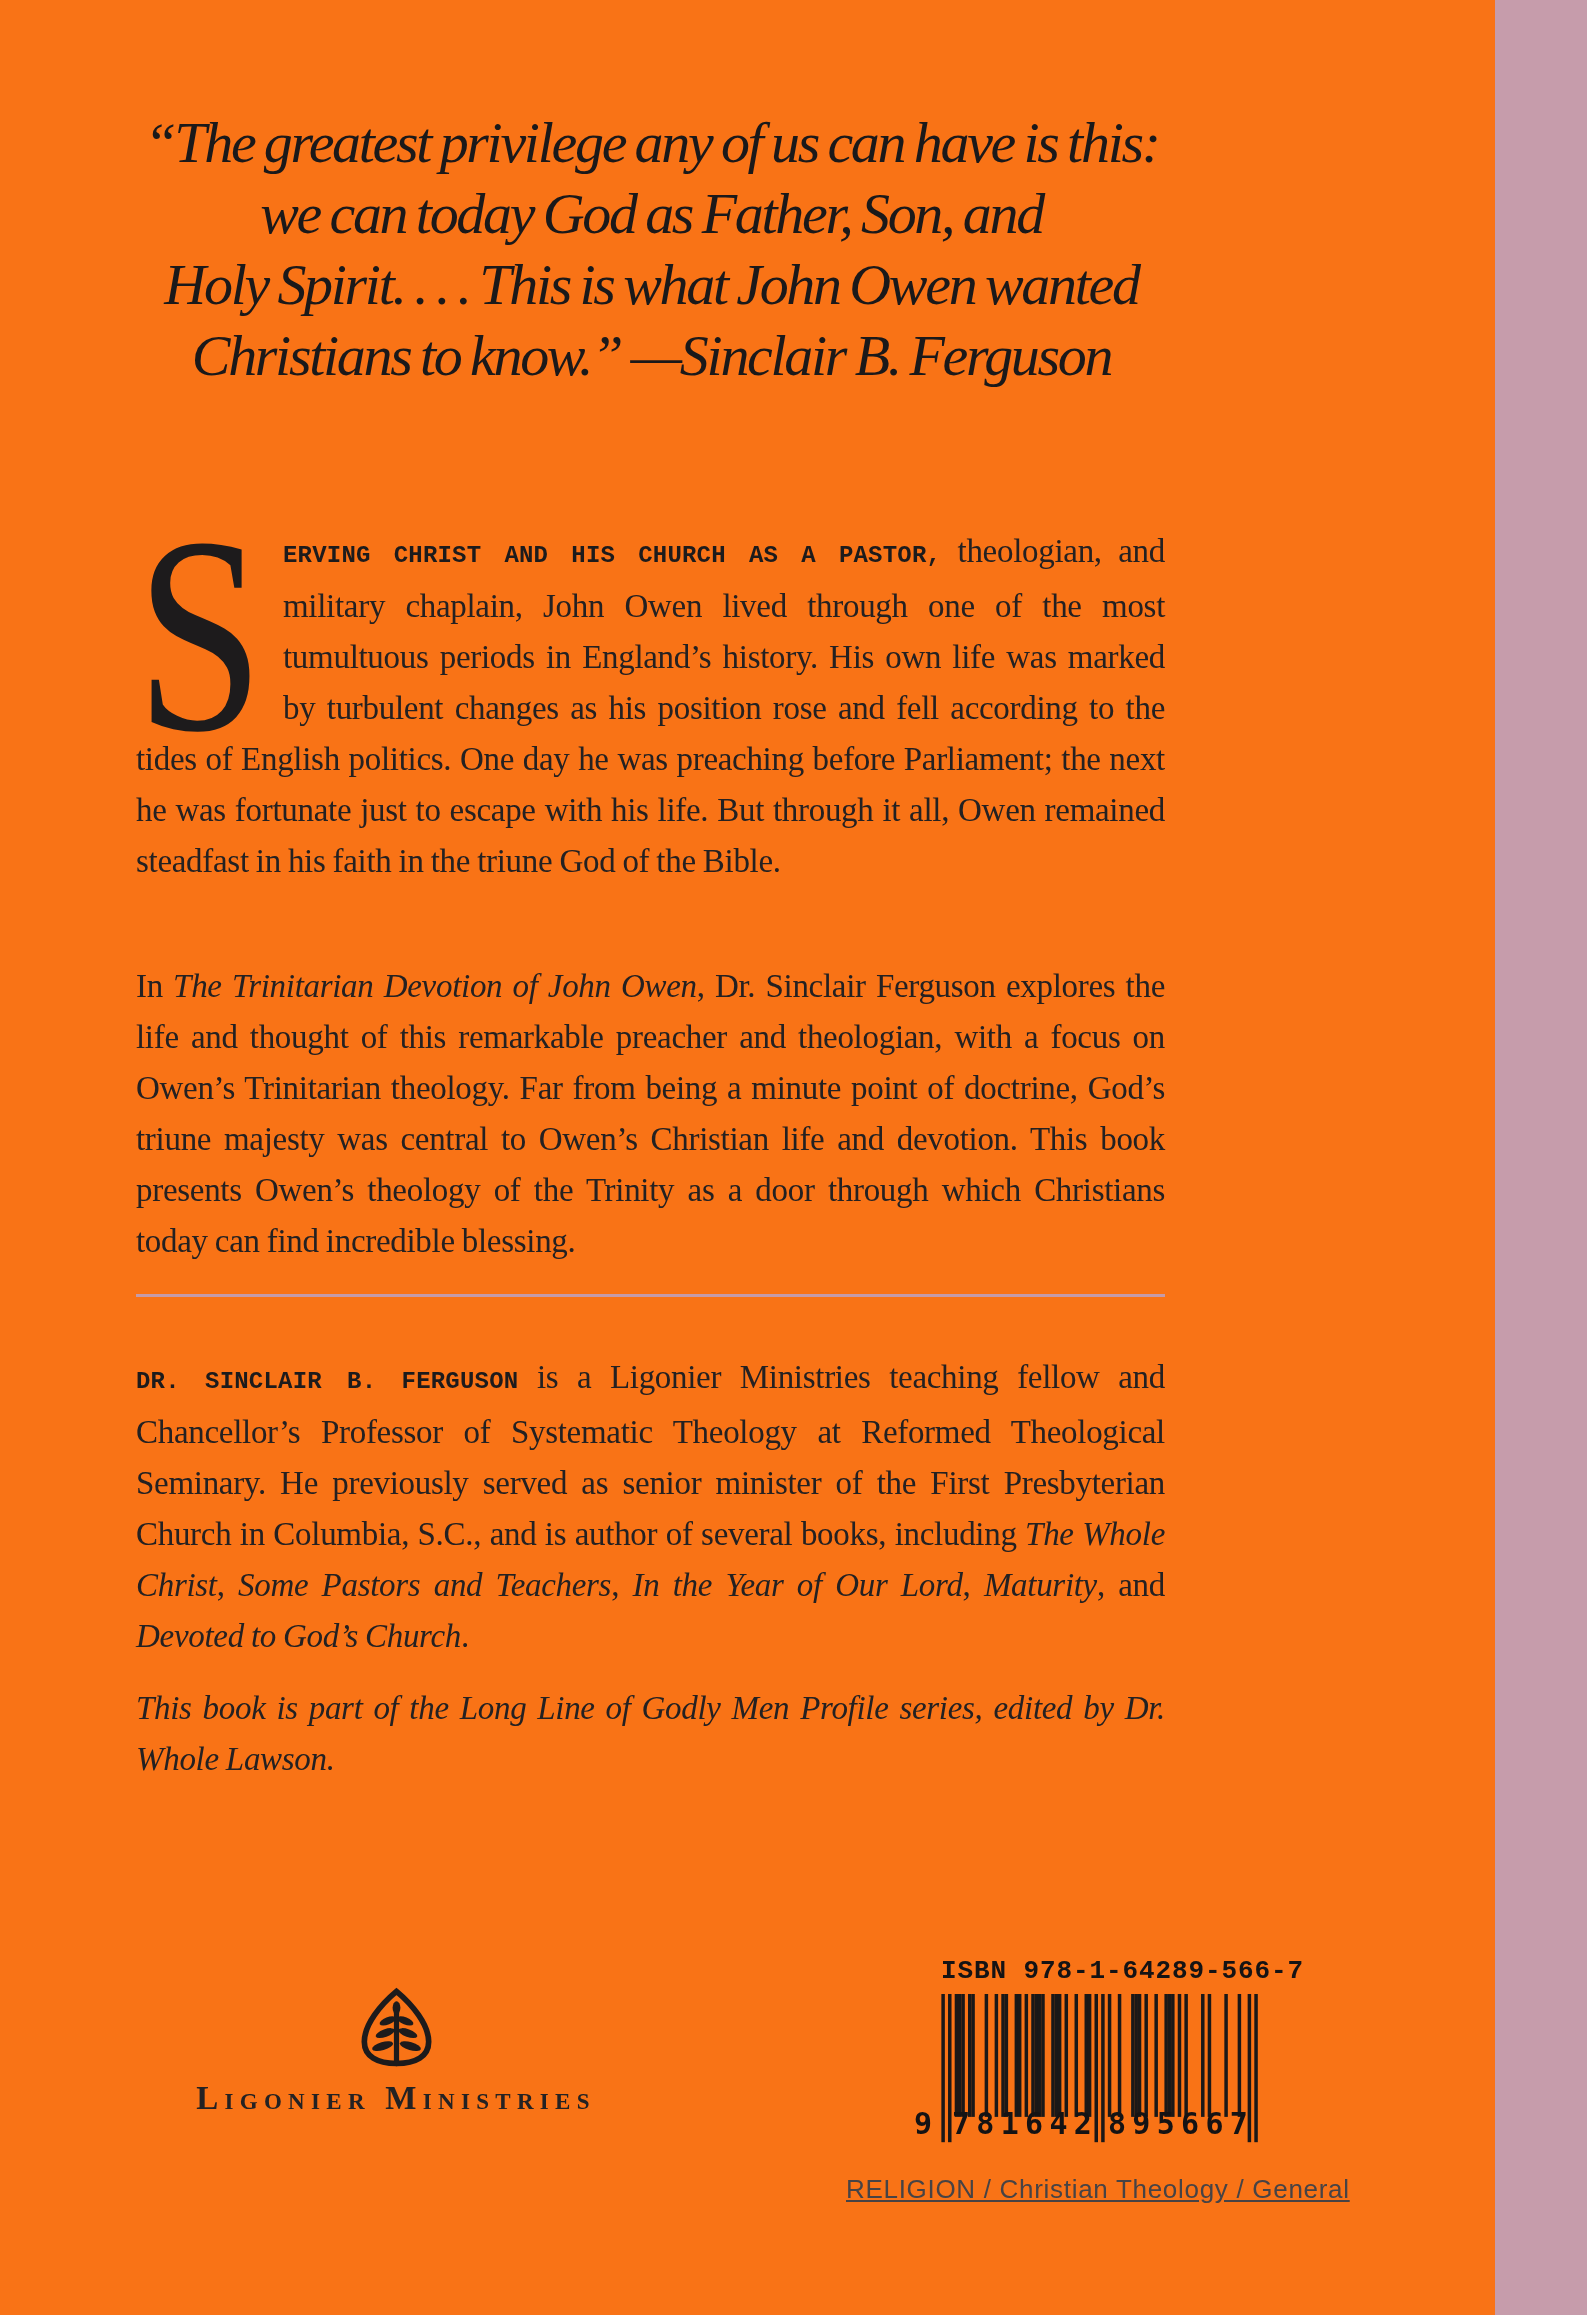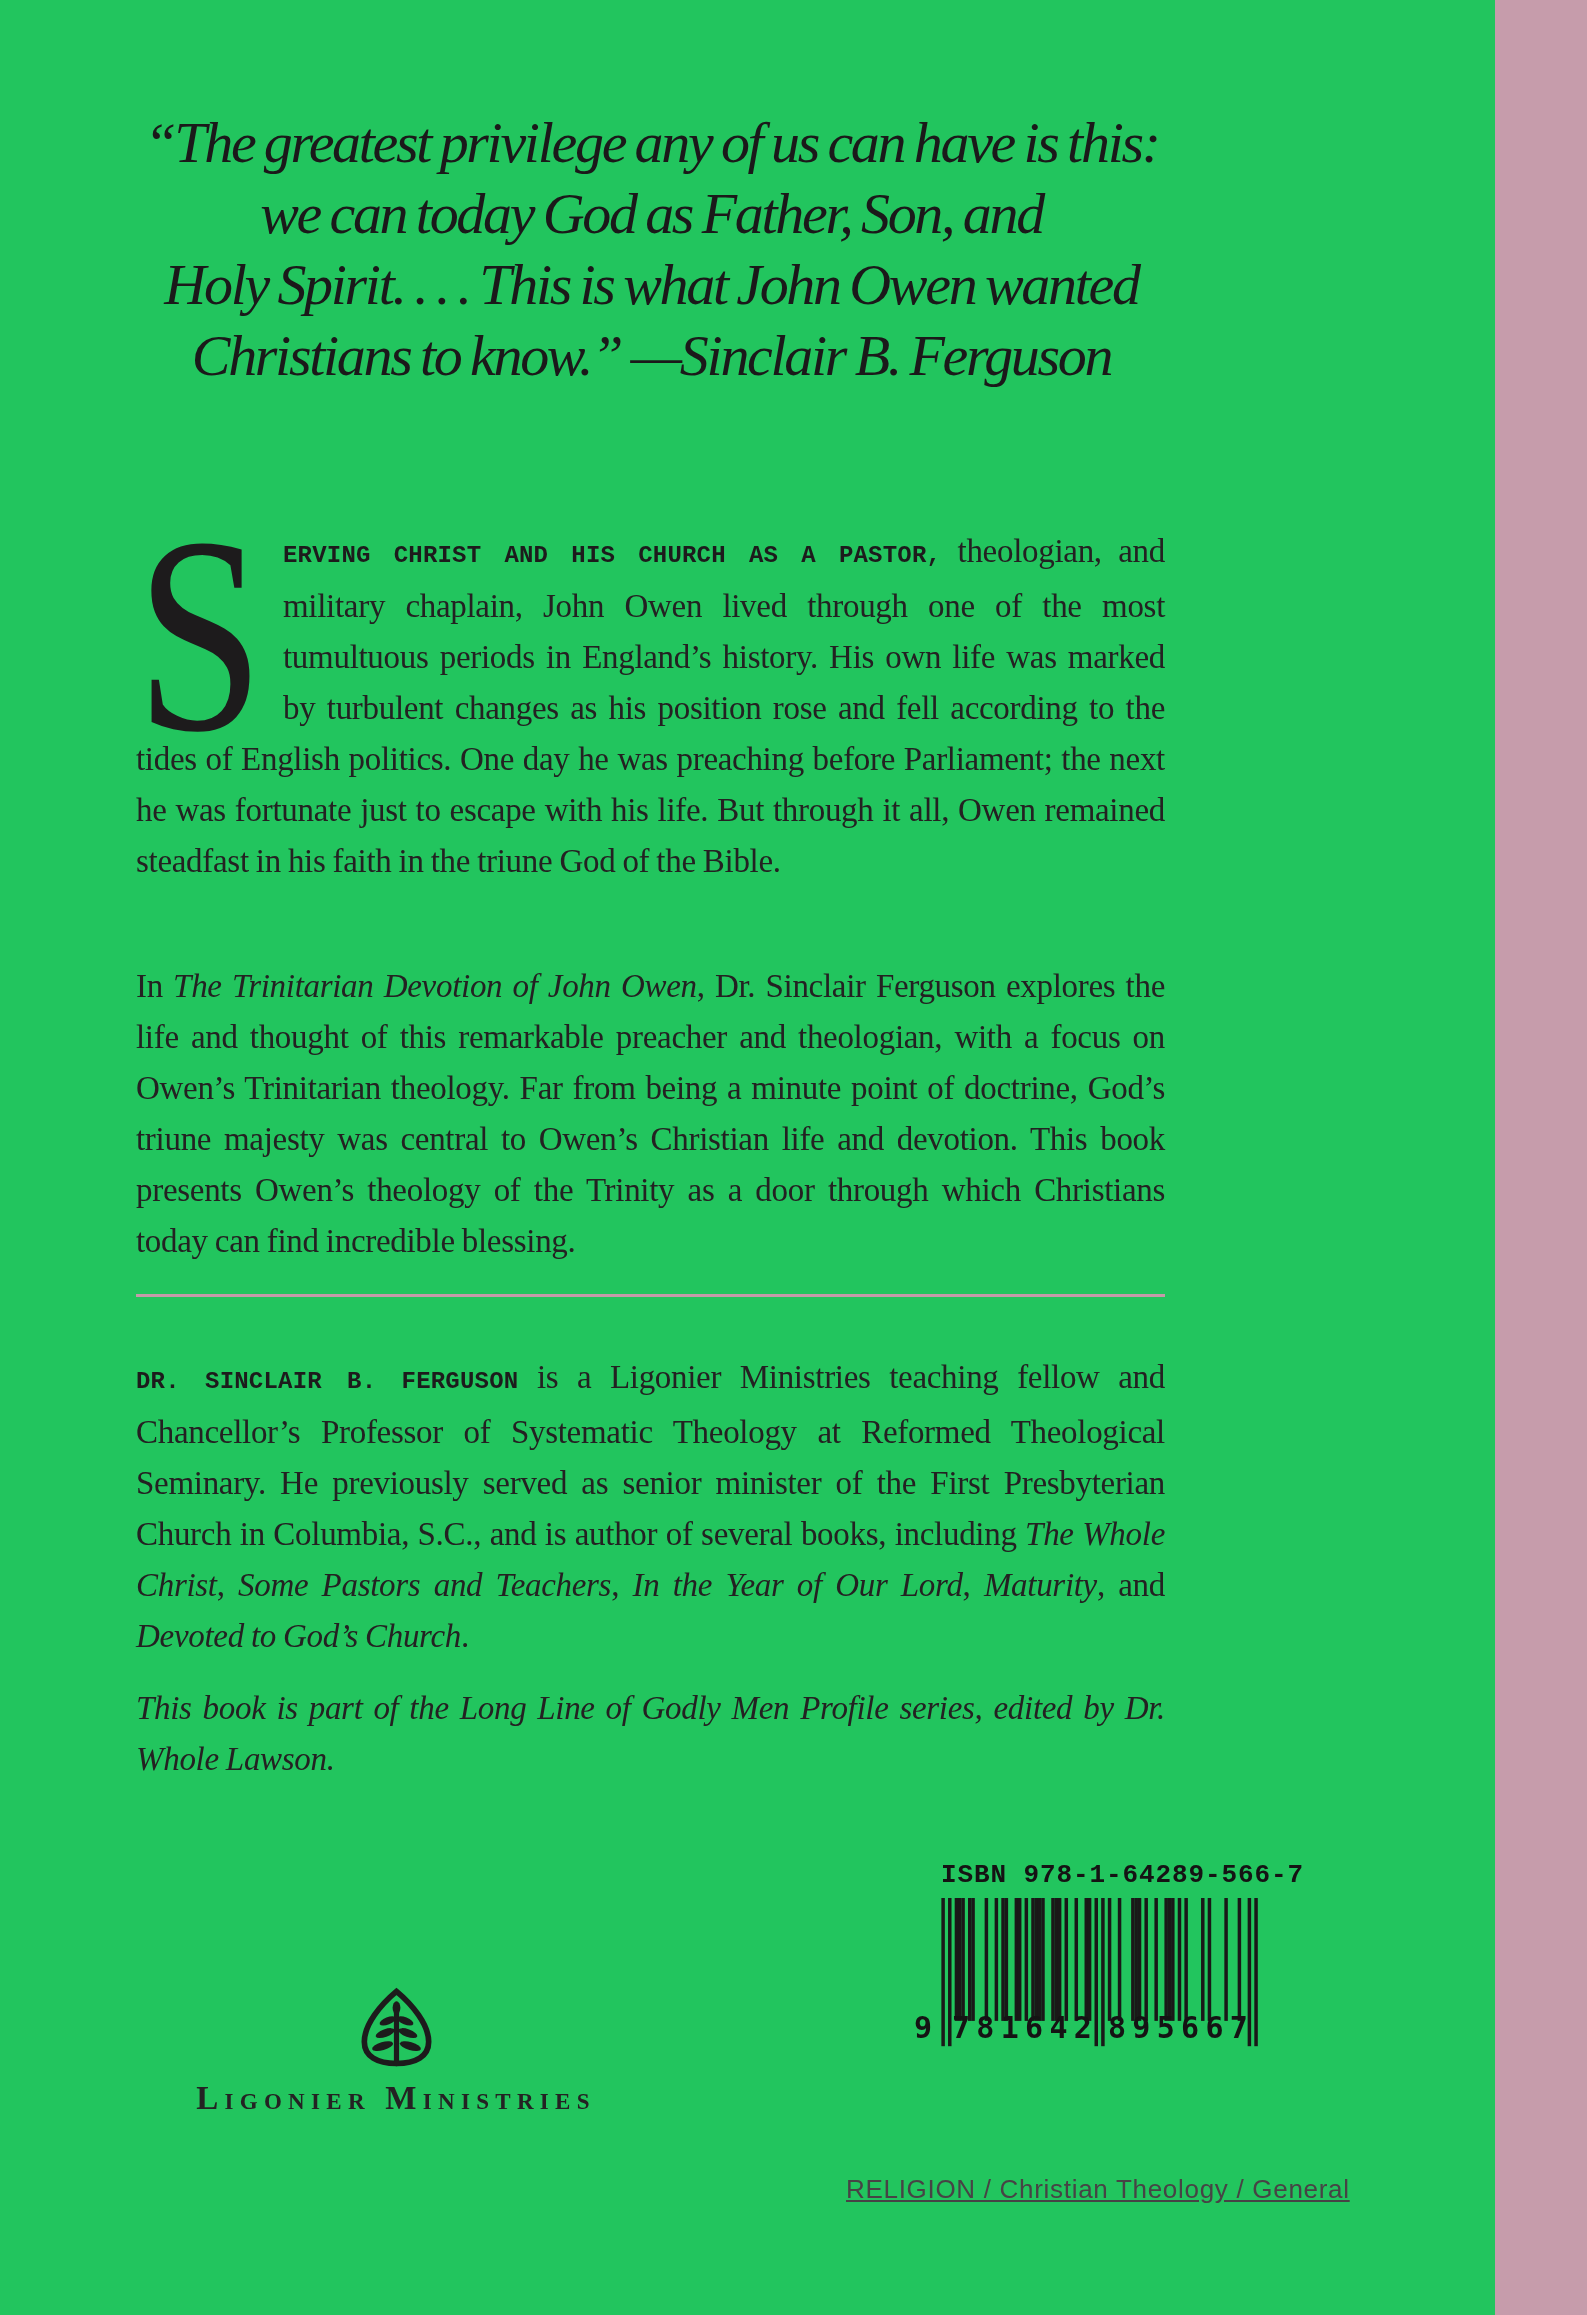--- a/index.html
+++ b/index.html
@@ -28,38 +28,38 @@
 
   .note { font-style:italic; }
 
   
   .logo { position:absolute; left:136px; top:1987px; width:520px; text-align:center; }
   .logo svg { display:block; margin:0 auto; }
   .wordmark { margin-top:12.7px; font-variant:small-caps; font-size:33px; letter-spacing:6.3px;
               color:#242223; white-space:nowrap;font-weight:bold; }
 
   
-  .barcode { position:absolute; left:914px; top:1860px; width:353px; color:#151314; }
+  .barcode { position:absolute; left:914px; top:1956px; width:353px; color:#151314; }
   .isbn { margin-left:27px; width:317px; text-align:center;
           font-family:"Liberation Mono", monospace; font-size:26px; font-weight:700;
           letter-spacing:0.9px; white-space:nowrap; }
   .bars-wrap { position:relative; margin-top:8.1px; padding-left:27px; height:154px; }
   .bars-wrap svg { display:block; }
   .bc-digit { position:absolute; top:112px; font-family:"DejaVu Sans Mono", monospace;
               font-size:30px; font-weight:700; }
   .bc-9  { left:0px; }
   .bc-g1 { left:38px;  width:138px; text-align:center; letter-spacing:6.3px; }
   .bc-g2 { left:194px; width:138px; letter-spacing:6.3px; }
   .category { position:absolute; left:846px; top:2174px; font-family:"Liberation Sans", sans-serif;
               font-size:26px; letter-spacing:0.7px; color:#474345; white-space:nowrap;text-decoration:underline; }
 </style>
 </head>
 <body>
 
-<div class="page" style="background: #22c55e;">
+<div class="page" style="background: #f97316;">
 
   <div class="spine-band" style="background: rgb(198, 156, 171);"></div>
 
   <div class="quote">
     <div>“The greatest privilege any of us can have is this:</div>
     <div>we can today God as Father, Son, and</div>
     <div>Holy Spirit. . . . This is what John Owen wanted</div>
     <div>Christians to know.” —Sinclair B. Ferguson</div>
   </div>
 

